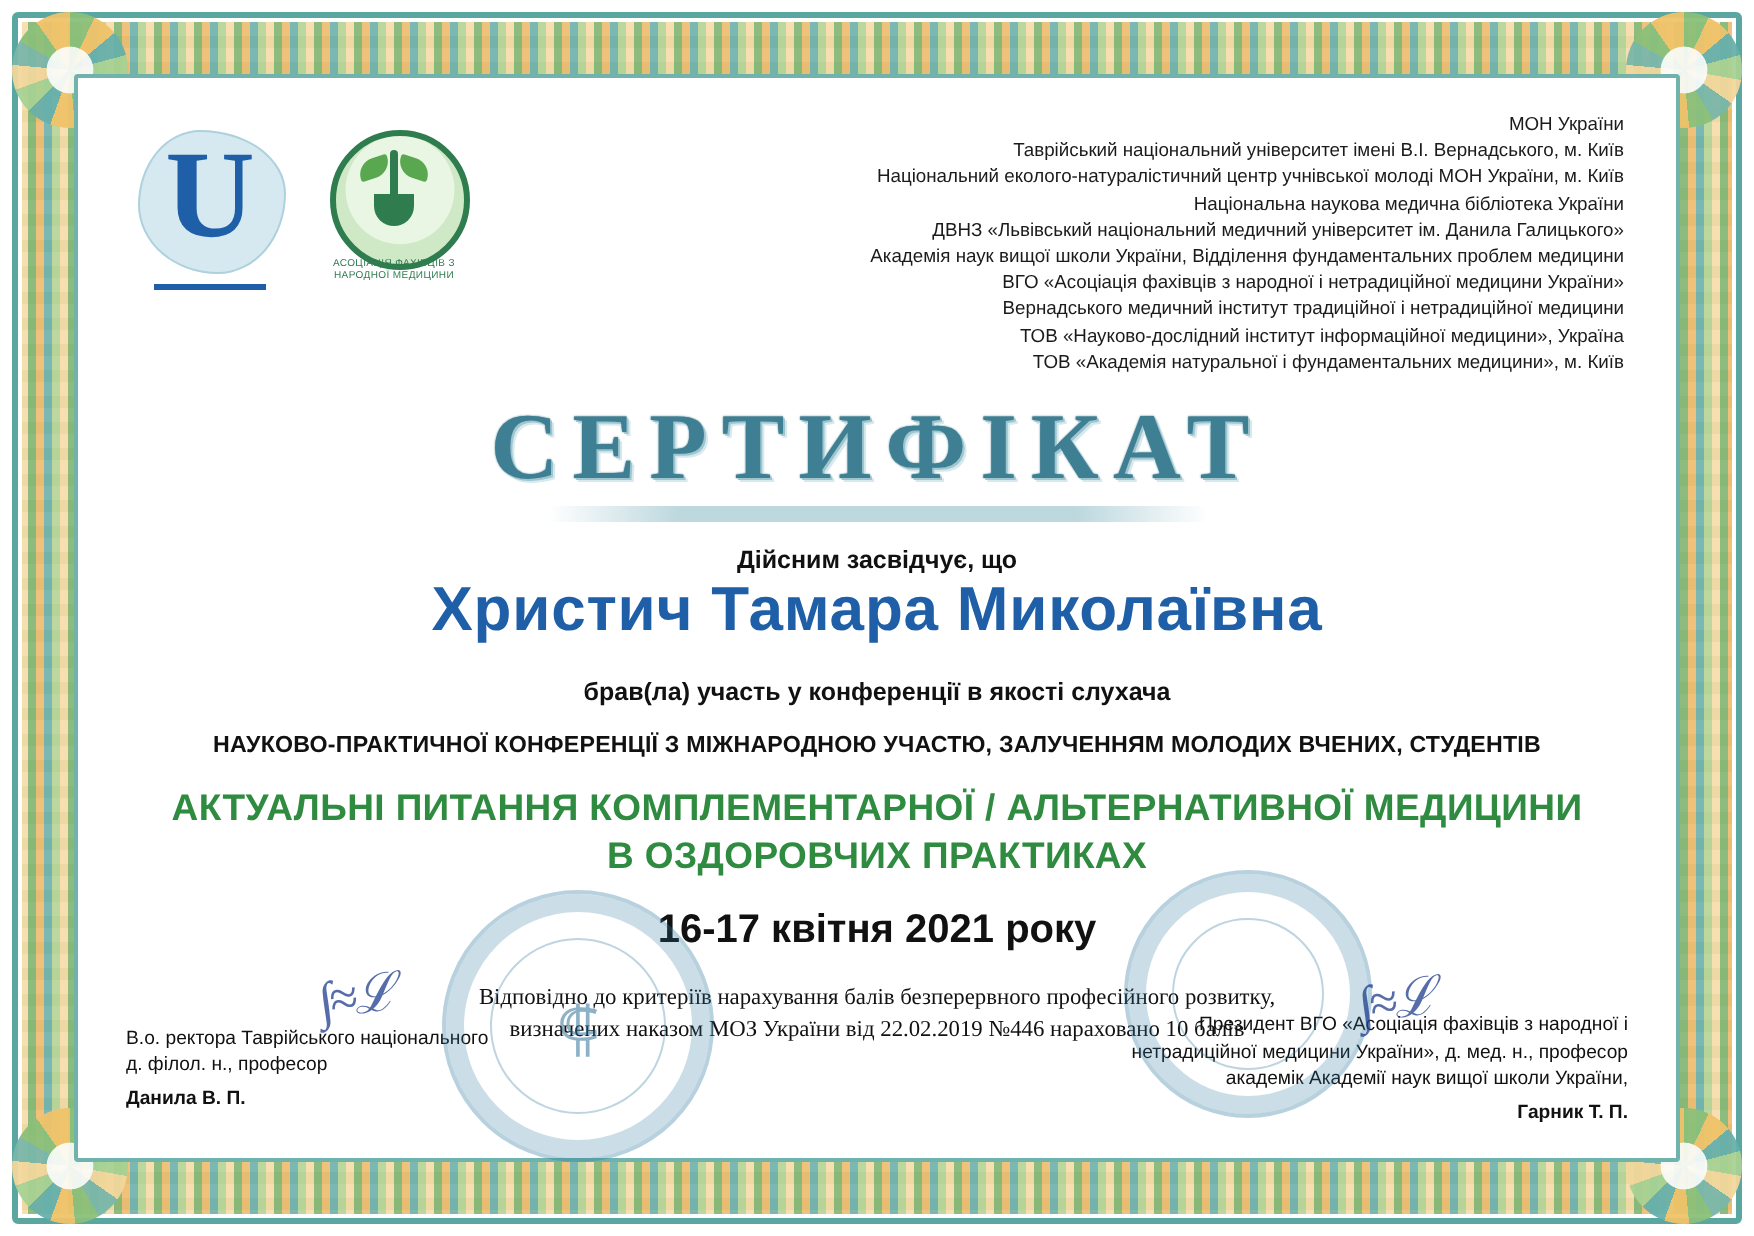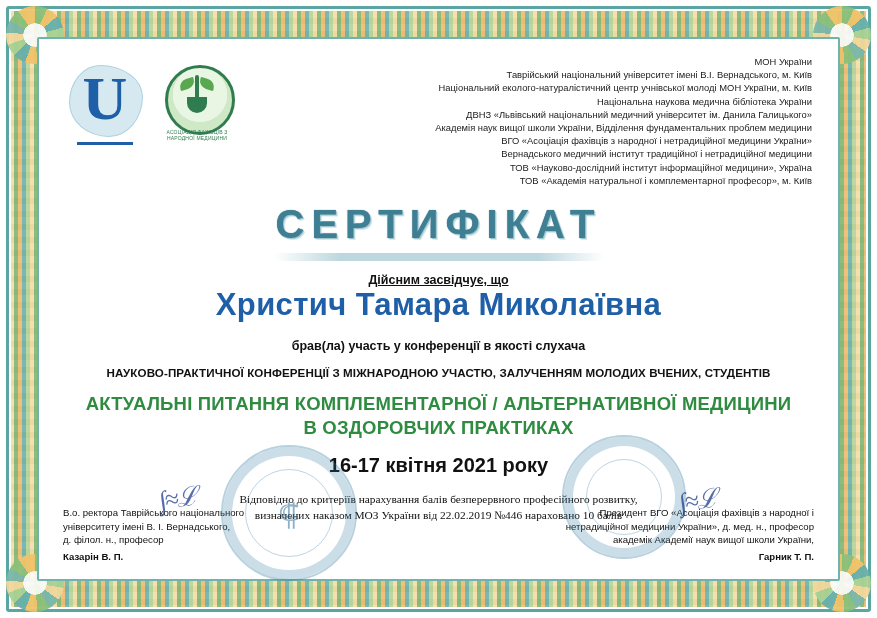--- a/index.html
+++ b/index.html
@@ -187,22 +187,22 @@
     white-space: nowrap;
   }
 
   
   .title-wrap {
     text-align: center;
     margin-top: 10px;
     position: relative;
   }
   .title {
-    font-family: Liberation Sans, sans-serif;
-    font-size: 40px;
+    font-family: Liberation Serif, serif;
+    font-size: 47px;
     font-weight: 700;
     letter-spacing: 7px;
     color: #3f7f93;
     text-shadow:
       1px 1px 0 #9fc6cf,
       2px 2px 0 #d6e9ee,
       0 0 1px #2e6b7d;
     line-height: 54px;
   }
   .title-flourish {
@@ -214,21 +214,20 @@
     opacity: 0.45;
     border-radius: 4px;
   }
 
   .subtitle {
     text-align: center;
     font-size: 12.5px;
     font-weight: 700;
     color: #111;
     margin-top: 12px;
-    text-decoration: underline;
   }
 
   .recipient {
     text-align: center;
     font-size: 31px;
     font-weight: 700;
     color: #1f5fa8;
     letter-spacing: 0.4px;
   }
 
@@ -379,21 +378,21 @@
       <div class="org-lines">
         <div>МОН України</div>
         <div>Таврійський національний університет імені В.І. Вернадського, м. Київ</div>
         <div>Національний еколого-натуралістичний центр учнівської молоді МОН України, м. Київ</div>
         <div>Національна наукова медична бібліотека України</div>
         <div>ДВНЗ «Львівський національний медичний університет ім. Данила Галицького»</div>
         <div>Академія наук вищої школи України, Відділення фундаментальних проблем медицини</div>
         <div>ВГО «Асоціація фахівців з народної і нетрадиційної медицини України»</div>
         <div>Вернадського медичний інститут традиційної і нетрадиційної медицини</div>
         <div>ТОВ «Науково-дослідний інститут інформаційної медицини», Україна</div>
-        <div>ТОВ «Академія натуральної і комплементарної професор», м. Київ</div>
+        <div>ТОВ «Академія натуральної і фундаментальних медицини», м. Київ</div>
       </div>
     </div>
 
     <div class="title-wrap">
       <div class="title">СЕРТИФІКАТ</div>
       <div class="title-flourish"></div>
     </div>
 
     <div class="subtitle">Дійсним засвідчує, що</div>
 
@@ -411,23 +410,22 @@
     <div class="date-line">16-17 квітня 2021 року</div>
 
     <div class="points-block">
       <div>Відповідно до критеріїв нарахування балів безперервного професійного розвитку,</div>
       <div>визначених наказом МОЗ України від 22.02.2019 №446 нараховано 10 балів</div>
     </div>
 
     <div class="signatures">
       <div class="sig-col left">
         <div>В.о. ректора Таврійського національного</div>
-        <div>університету імені В. І. Вернадського,</div>
         <div>д. філол. н., професор</div>
-        <div class="sig-name">Казарін В. П.</div>
+        <div class="sig-name">Данила В. П.</div>
       </div>
       <div class="sig-col right">
         <div>Президент ВГО «Асоціація фахівців з народної і</div>
         <div>нетрадиційної медицини України», д. мед. н., професор</div>
         <div>академік Академії наук вищої школи України,</div>
         <div class="sig-name">Гарник Т. П.</div>
       </div>
     </div>
 
     <div class="stamp stamp-left">

